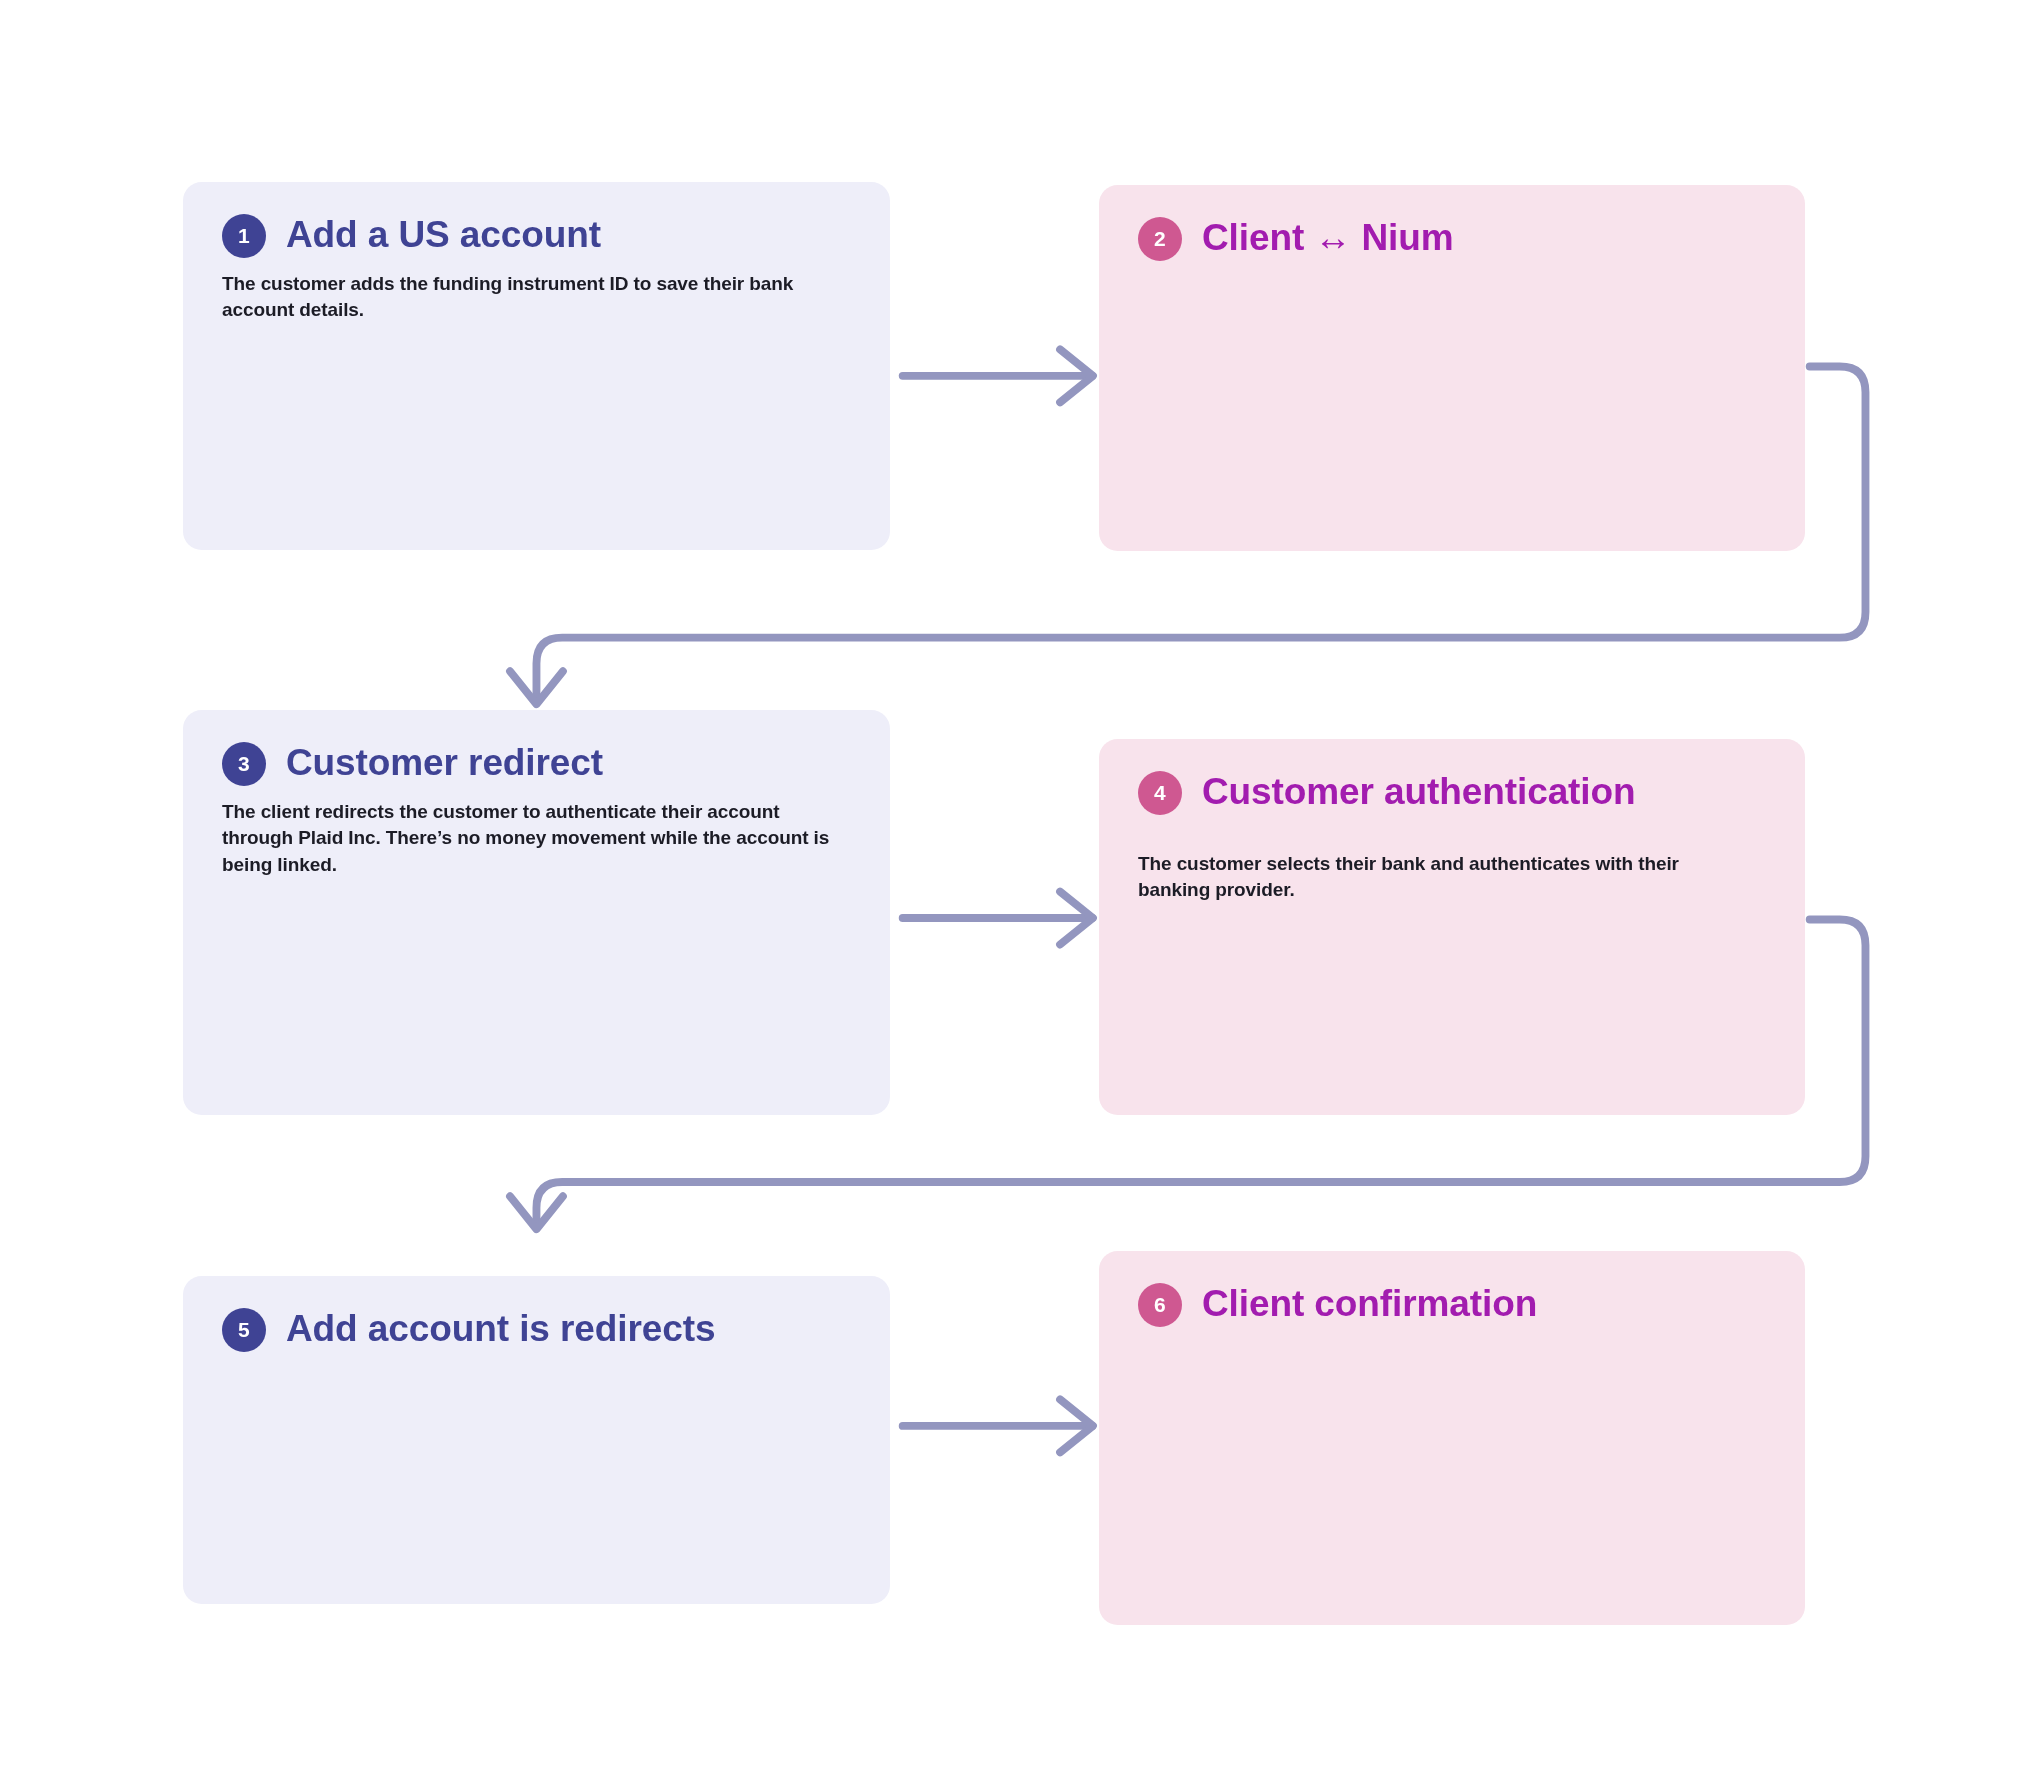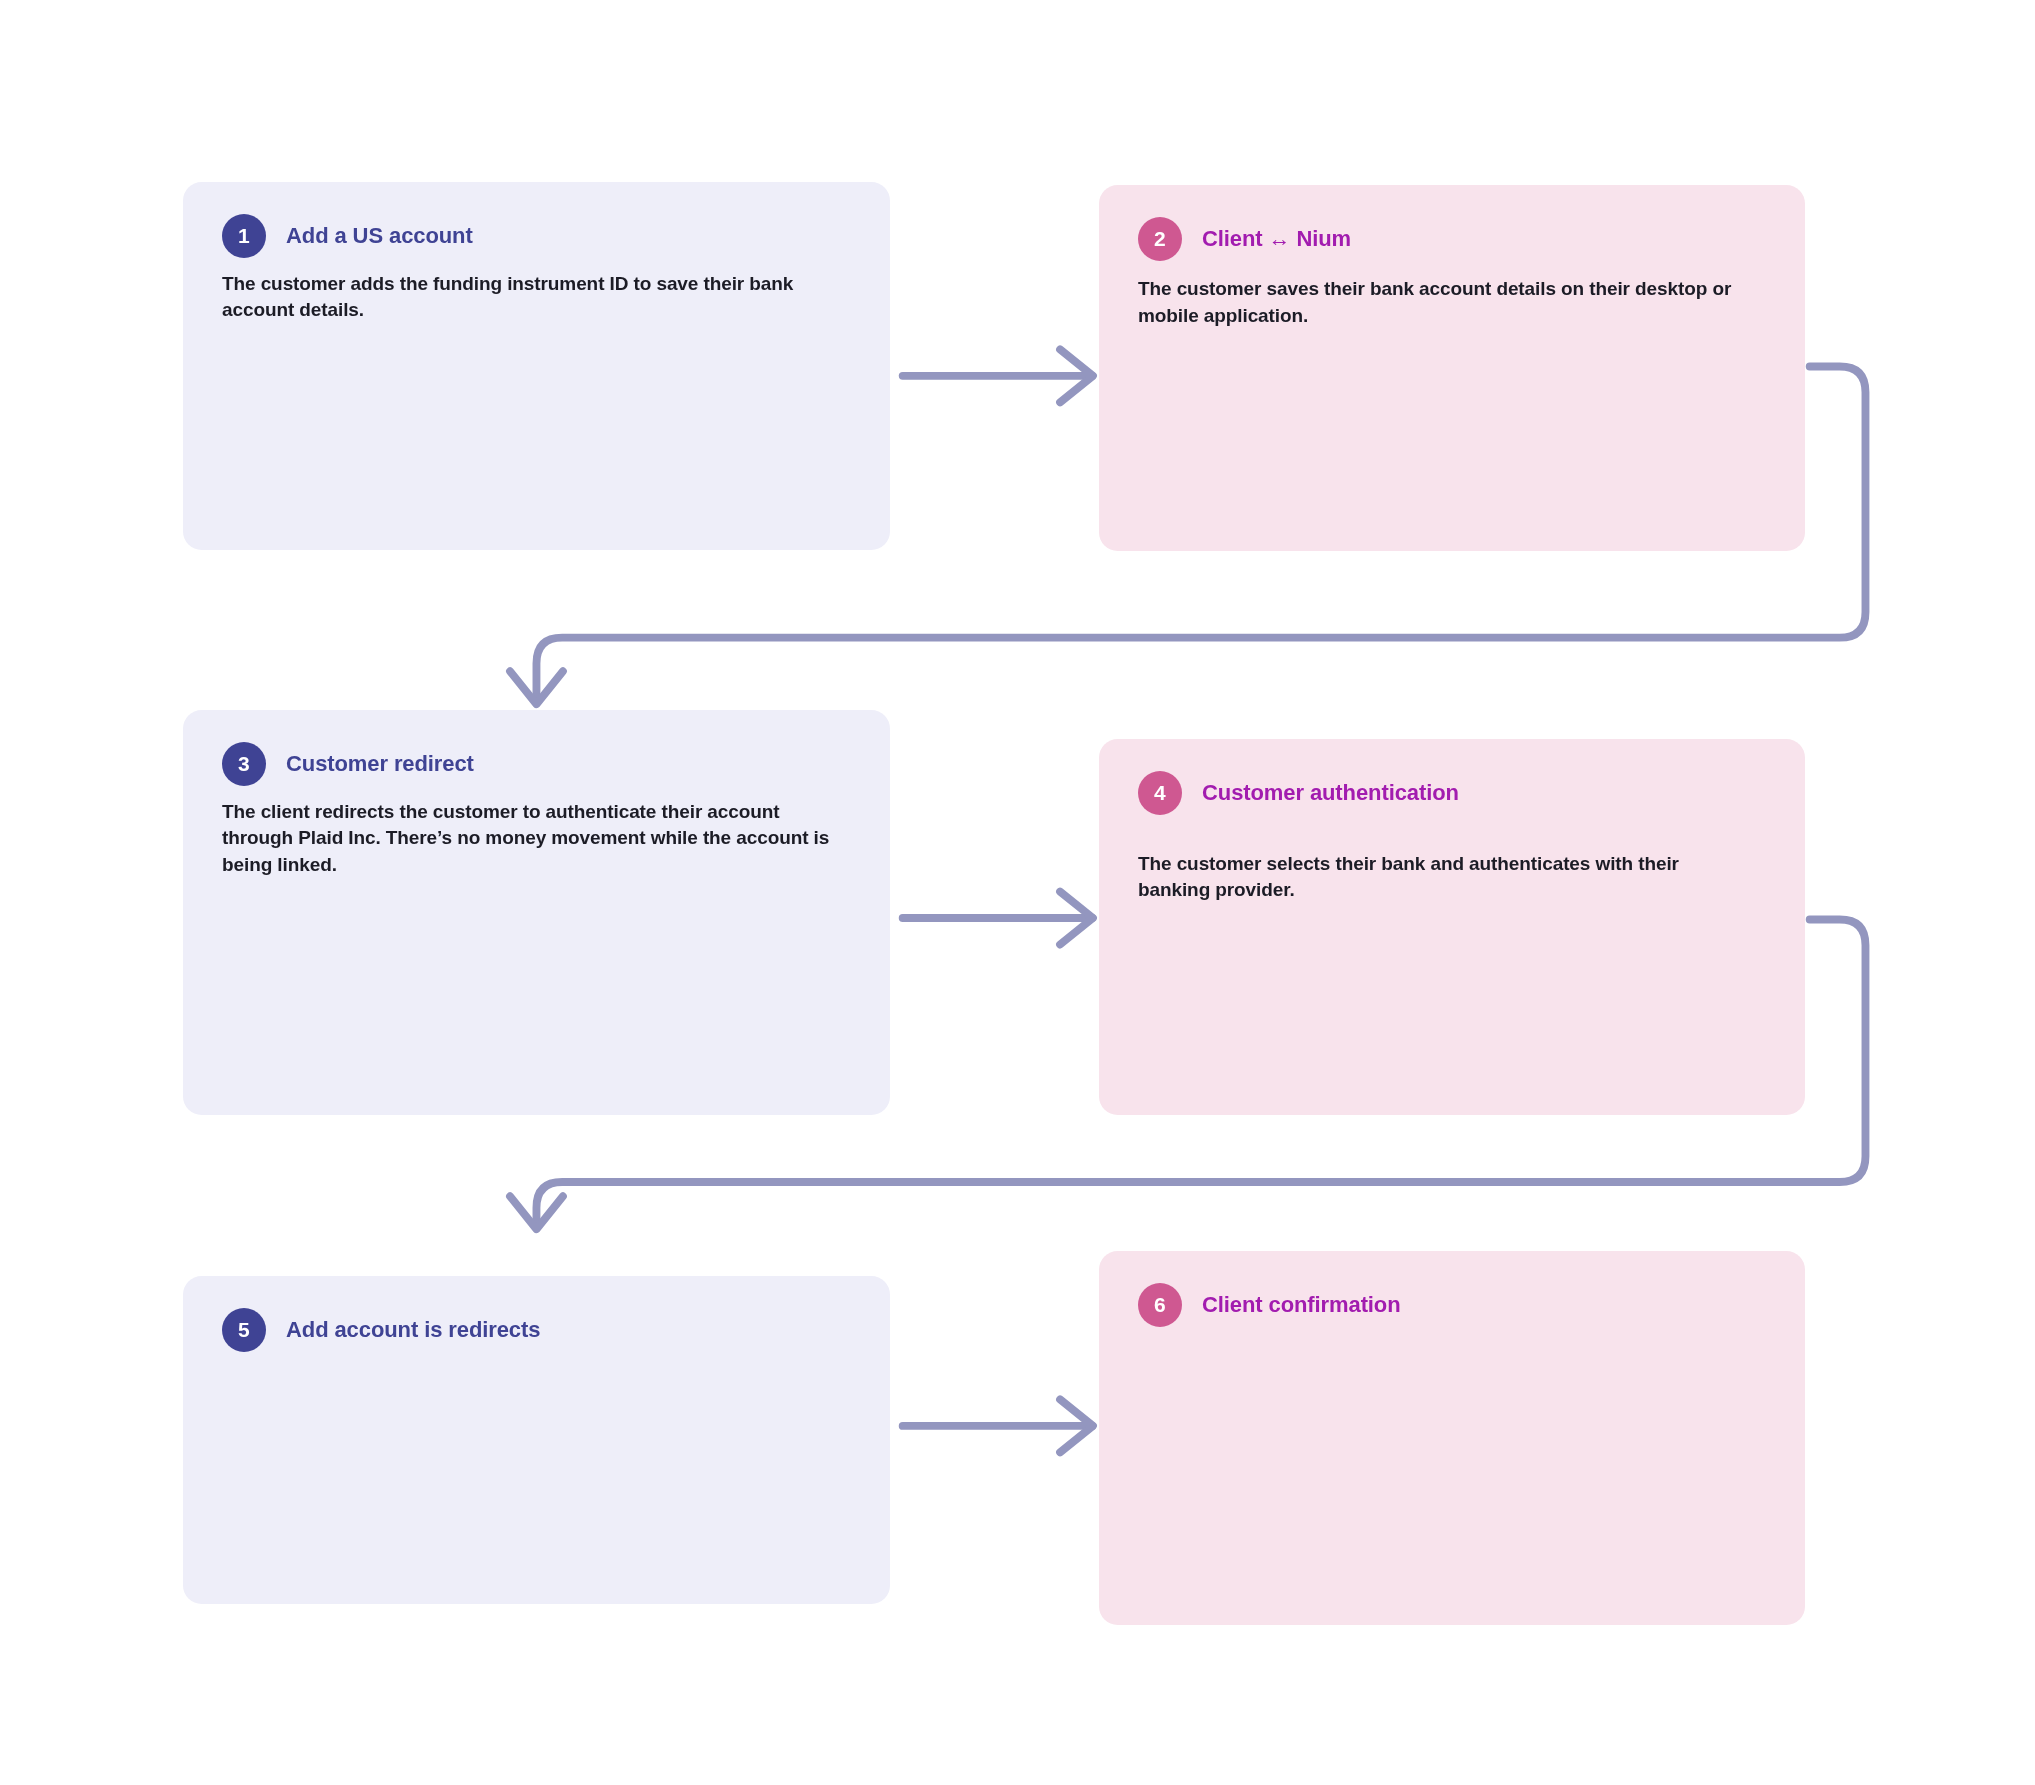--- a/index.html
+++ b/index.html
@@ -57,21 +57,21 @@
     color: #ffffff;
     font-size: 21px;
     font-weight: 700;
     line-height: 1;
     letter-spacing: 0.2px;
   }
   .badge.indigo { background: #3f4394; }
   .badge.pink   { background: #cf5891; }
 
   .card-title {
-    font-size: 22px;
+    font-size: 37px;
     font-weight: 700;
     line-height: 1.15;
     letter-spacing: -0.1px;
     white-space: nowrap;
   }
   .card-title.indigo { color: #3f4394; }
   .card-title.pink   { color: #a21caf; }
 
   .card-body {
     font-size: 19px;
@@ -142,21 +142,20 @@
       <span class="card-title indigo">Add a US account</span>
     </div>
     <div class="card-body">The customer adds the funding instrument ID to save their bank account details.</div>
   </div>
 
   <div class="card pink" id="card-2">
     <div class="card-head">
       <span class="badge pink">2</span>
       <span class="card-title pink">Client ↔ Nium</span>
     </div>
-    <div class="card-body">The customer saves their bank account details on their desktop or mobile application.</div>
   </div>
 
   <div class="card indigo" id="card-3">
     <div class="card-head">
       <span class="badge indigo">3</span>
       <span class="card-title indigo">Customer redirect</span>
     </div>
     <div class="card-body">The client redirects the customer to authenticate their account through Plaid Inc. There’s no money movement while the account is being linked.</div>
   </div>
 

